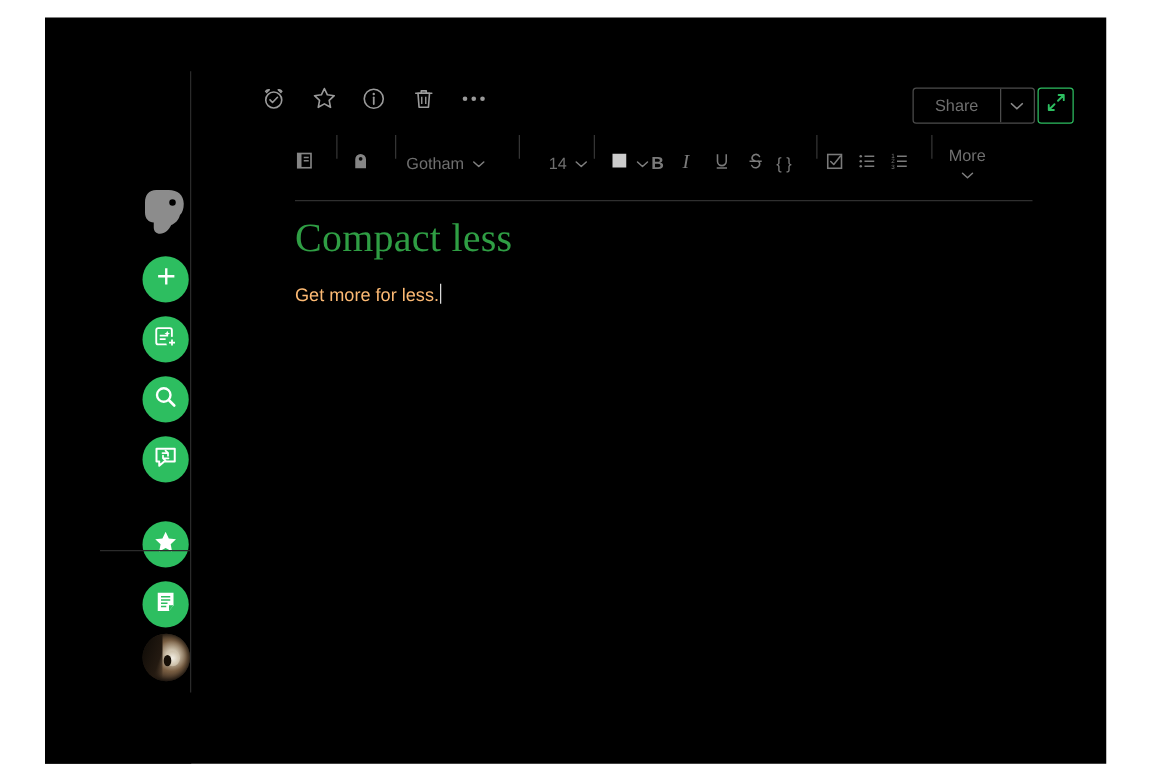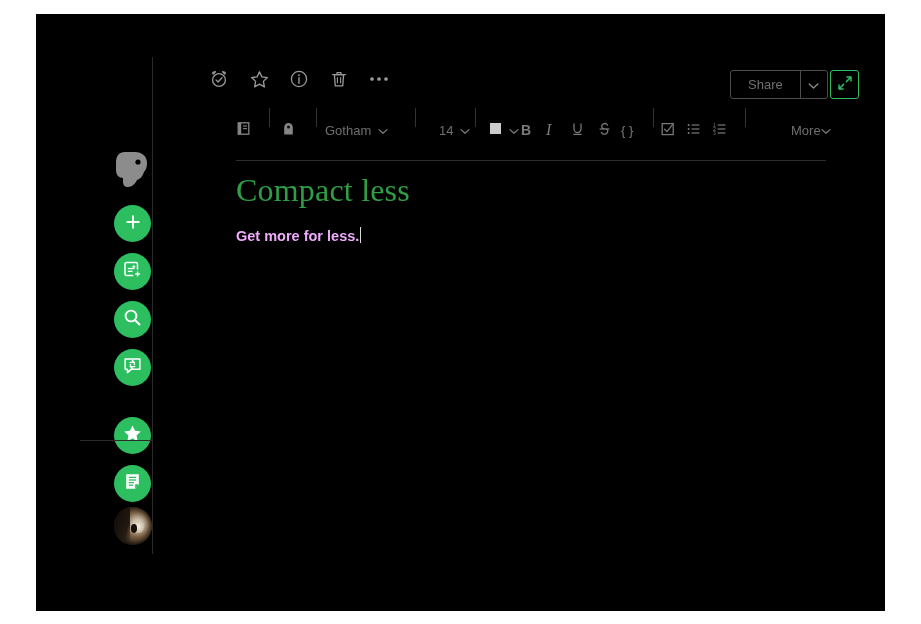--- a/index.html
+++ b/index.html
@@ -202,21 +202,21 @@
   #fmt-bold     { left: 368px; width: 22px; font-weight: bold; color: #7a7a7a; font-size: 14px; }
   #fmt-italic   { left: 393px; width: 22px; font-style: italic; font-family: "Liberation Serif", serif; font-size: 16px; color: #7a7a7a; }
   #fmt-underline{ left: 417px; width: 22px; }
   #fmt-strike   { left: 444px; width: 22px; }
   #fmt-code     { left: 468px; width: 26px; font-size: 13px; color: #7a7a7a; font-family: "Liberation Sans", sans-serif; }
   #sep-5        { left: 500px; }
   #fmt-todo     { left: 507px; width: 24px; }
   #fmt-bullet   { left: 533px; width: 24px; }
   #fmt-number   { left: 559px; width: 24px; }
   #sep-6        { left: 592px; }
-  #fmt-more     { left: 634px; width: auto; padding: 0 4px; gap: 0; color: #6f6f6f; }
+  #fmt-more     { left: 602px; width: auto; padding: 0 4px; gap: 0; color: #6f6f6f; flex-direction: column; }
 
   #editor-rule {
     position: absolute;
     left: 200px; top: 146px;
     width: 590px; height: 1px;
     background: #2f2f2f;
   }
 
   
   #note-title {
@@ -224,24 +224,23 @@
     left: 200px; top: 158px;
     font-family: "Liberation Serif", serif;
     font-size: 32px;
     color: #2f9e44;
     letter-spacing: .2px;
   }
   #note-body {
     position: absolute;
     left: 200px; top: 211px;
     font-size: 14.5px;
-    color: #f0abfc;
+    color: #fdba74;
     display: flex;
     align-items: baseline;
-    font-weight: bold;
   }
   #text-caret {
     display: inline-block;
     width: 1px; height: 16px;
     background: #d9d9d9;
     margin-left: 1px;
     position: relative; top: 2px;
   }
 </style>
 </head>

